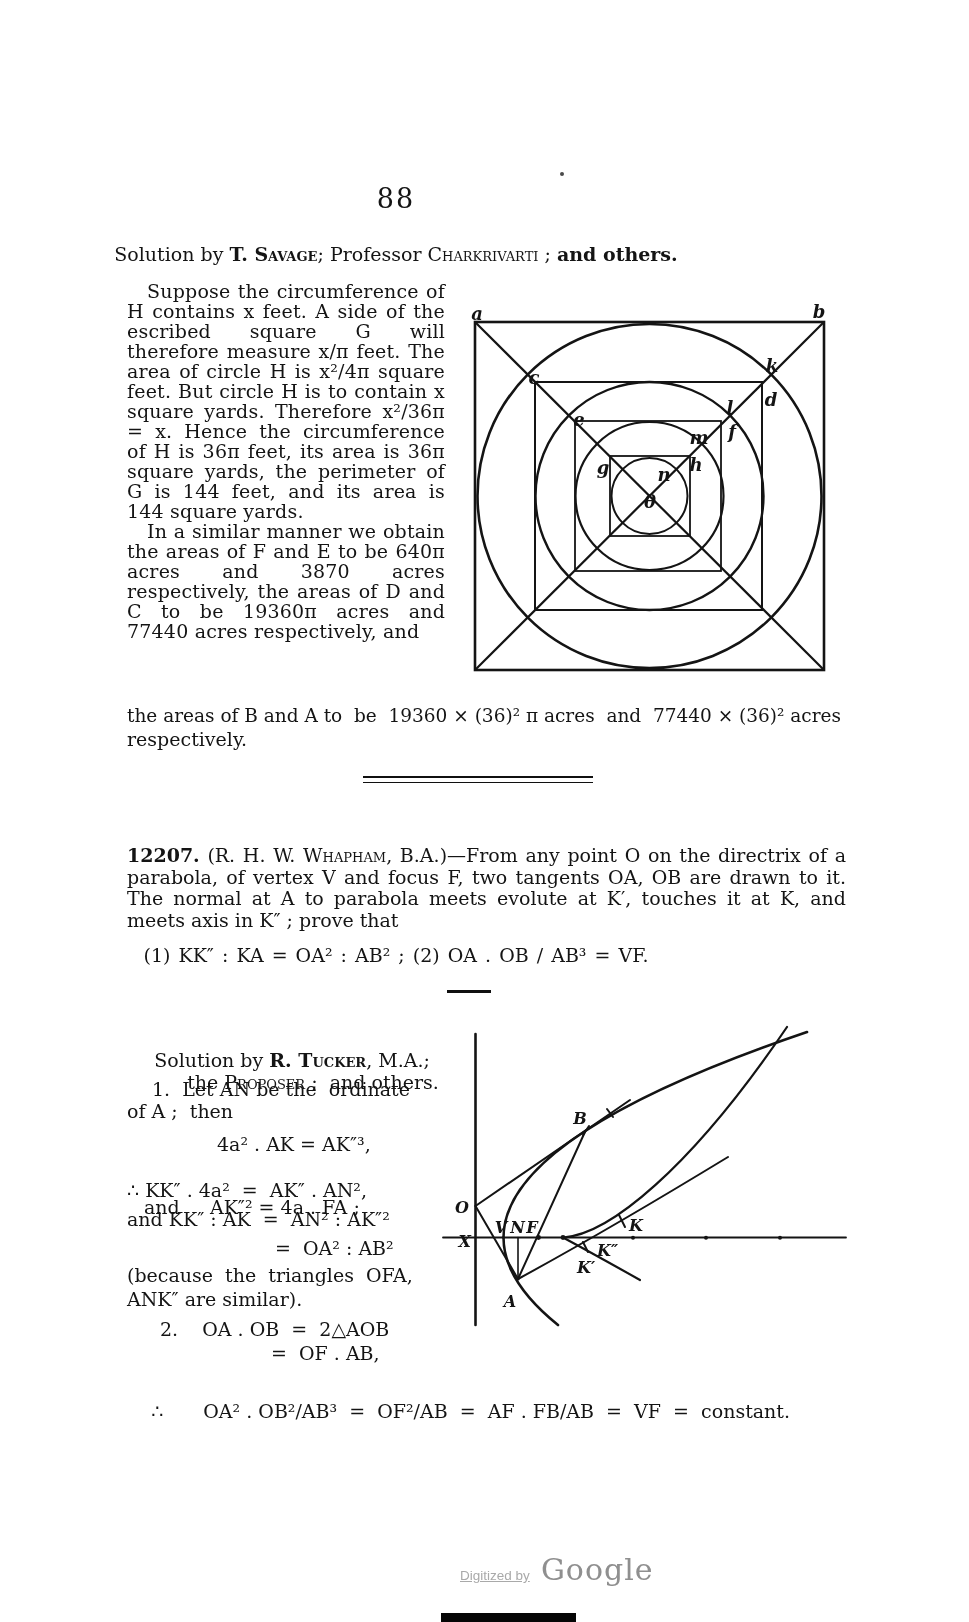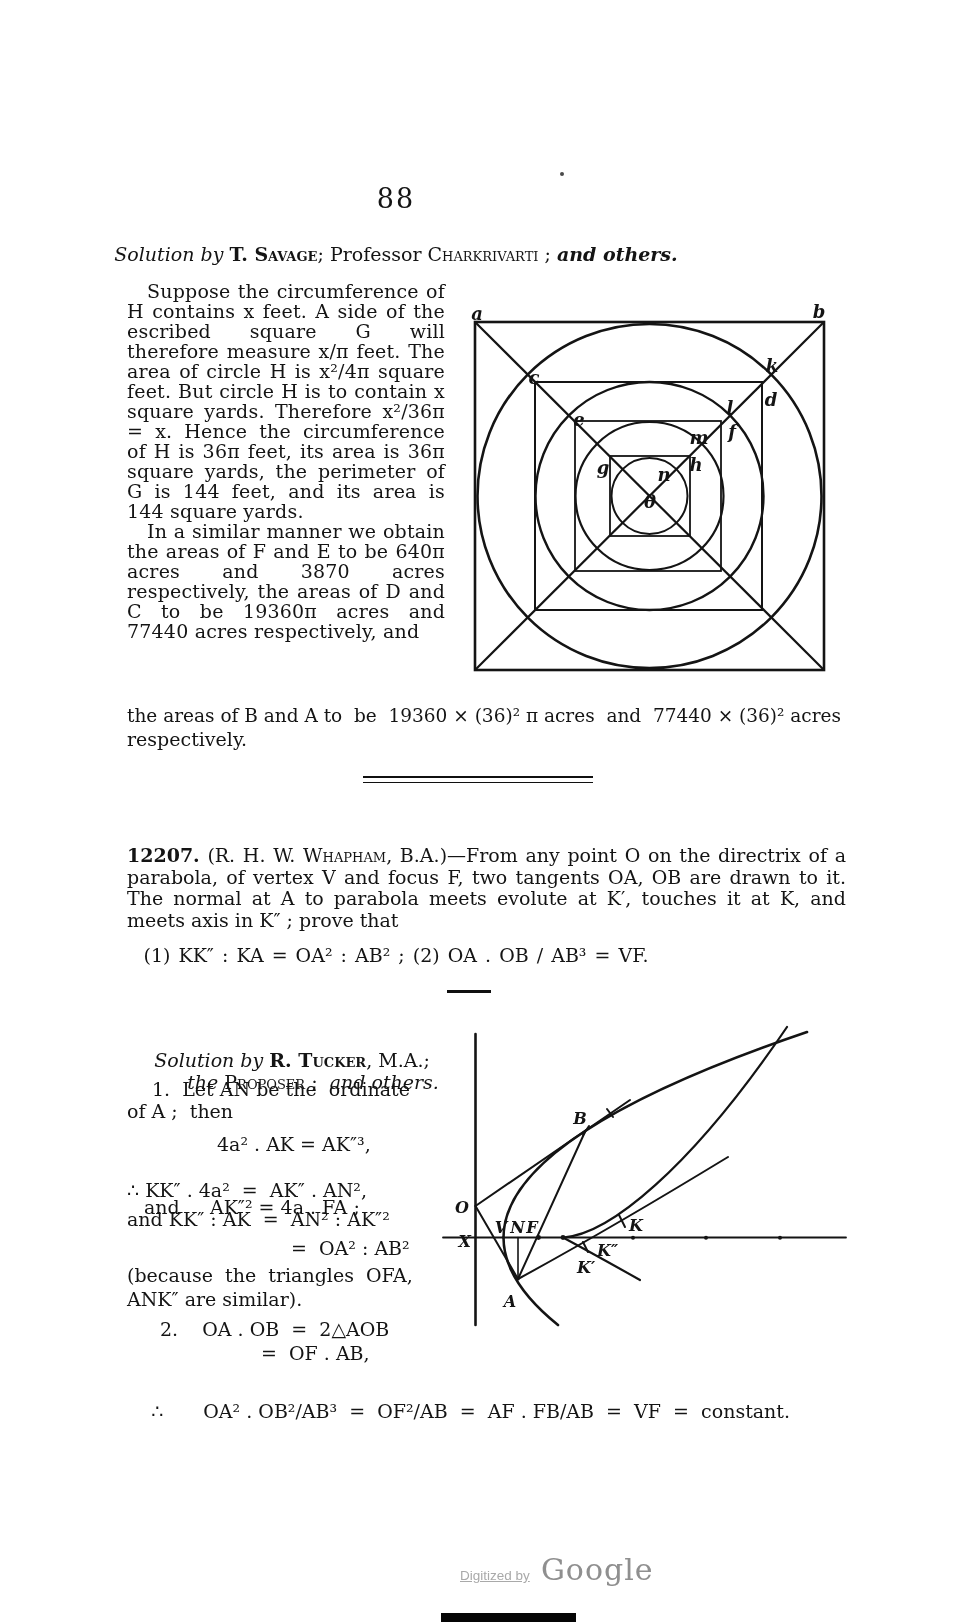--- a/index.html
+++ b/index.html
@@ -1,20 +1,20 @@
 <!DOCTYPE html>
 <html><head>
 <meta charset="utf-8">
 <style>
   html,body{margin:0;padding:0;background:#e8e8e8;}
   #page{position:relative;width:969px;height:1622px;background:#ffffff;overflow:hidden;
         font-family:"DejaVu Serif",serif;color:#141414;}
   .abs{position:absolute;}
   .center{left:0;width:792px;text-align:center;}
-  .it{font-style:italic;}
+  .it{}
   .sc{font-variant:small-caps;}
   .b{font-weight:bold;}
   .body-col{width:318px;text-align:justify;font-size:19px;line-height:20px;letter-spacing:0.2px;}
   .body-col p{margin:0;text-indent:20px;}
   .wideline{font-size:18.5px;white-space:pre;letter-spacing:0px;}
   .probpara{width:719px;text-align:justify;font-size:19px;line-height:21.5px;}
   .eqline{font-size:19px;word-spacing:2px;}
   .s2line{font-size:19px;white-space:pre;}
   .rule-double{border-top:2.6px solid #101010;border-bottom:1.6px solid #101010;height:4px;}
   .rule-short{background:#101010;height:2.6px;}
@@ -88,25 +88,25 @@
   </div>
   <div class="abs s2line" style="left:163px;top:1049px;">
     <span class="it">the </span><span class="sc">Proposer</span><span> ;  </span><span class="it">and others.</span>
   </div>
   <div class="abs s2line" style="left:152px;top:1078px;">1.  Let AN be the  ordinate</div>
   <div class="abs s2line" style="left:127px;top:1100px;">of A ;  then</div>
   <div class="abs s2line" style="left:217px;top:1127px;margin-top:6px;">4a² . AK = AK″³,</div>
   <div class="abs s2line" style="left:144px;top:1151px;margin-top:45px;">and     AK″² = 4a . FA ;</div>
   <div class="abs s2line" style="left:127px;top:1179px;">∴ KK″ . 4a²  =  AK″ . AN²,</div>
   <div class="abs s2line" style="left:127px;top:1208px;">and KK″ : AK  =  AN² : AK″²</div>
-  <div class="abs s2line" style="left:291px;top:1237px;">=  OA² : AB²</div>
+  <div class="abs s2line" style="left:275px;top:1237px;">=  OA² : AB²</div>
   <div class="abs s2line" style="left:127px;top:1264px;">(because  the  triangles  OFA,</div>
   <div class="abs s2line" style="left:127px;top:1288px;">ANK″ are similar).</div>
   <div class="abs s2line" style="left:160px;top:1318px;">2.    OA . OB  =  2△AOB</div>
-  <div class="abs s2line" style="left:261px;top:1342px;">=  OF . AB,</div>
+  <div class="abs s2line" style="left:271px;top:1342px;">=  OF . AB,</div>
   <div class="abs s2line" style="left:127px;top:1378px;">
     <span>∴</span><span style="display:inline-block;width:40px;"></span><span>OA² . OB²/AB³  =  OF²/AB  =  AF . FB/AB  =  VF  =  constant.</span>
   </div>
 
   <svg class="abs" style="left:438px;top:1002px;" width="412" height="326" viewBox="438 1002 412 326">
     <g fill="none" stroke="#141414" stroke-linecap="round">
       <line x1="475.5" y1="1034" x2="475.5" y2="1325" stroke-width="2.6"></line>
       <line x1="443" y1="1237.5" x2="846" y2="1237.5" stroke-width="1.8"></line>
       <path d="M503.5,1237.5 Q503.5,1135 807,1032" stroke-width="2.6"></path>
       <path d="M503.5,1237.5 Q503.5,1281 558,1325" stroke-width="2.6"></path>

